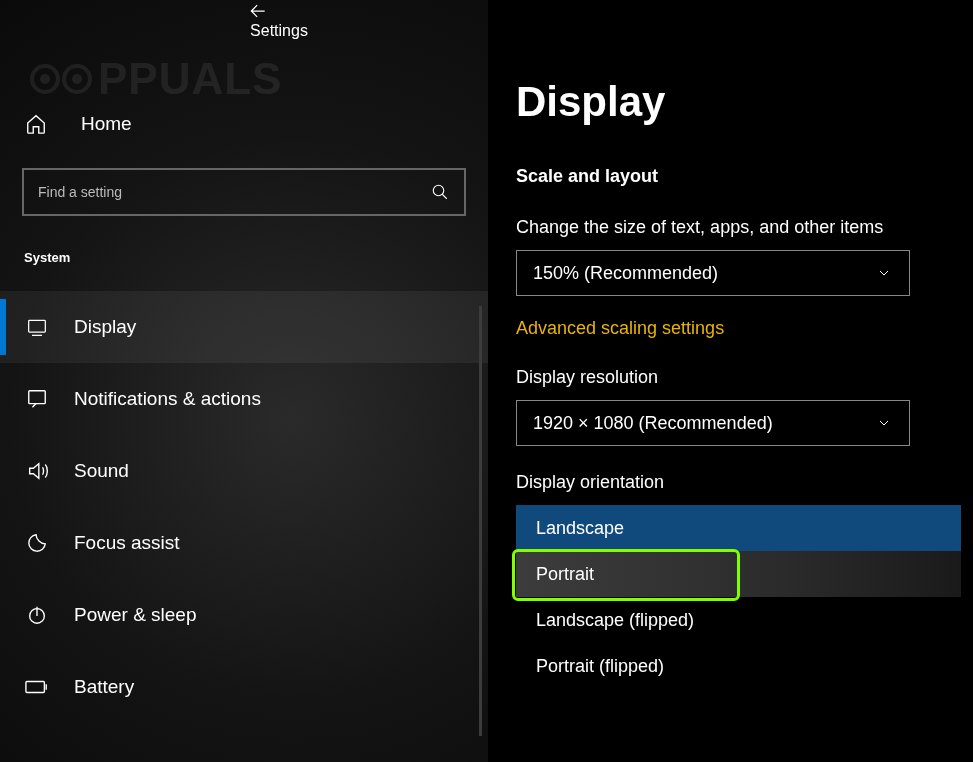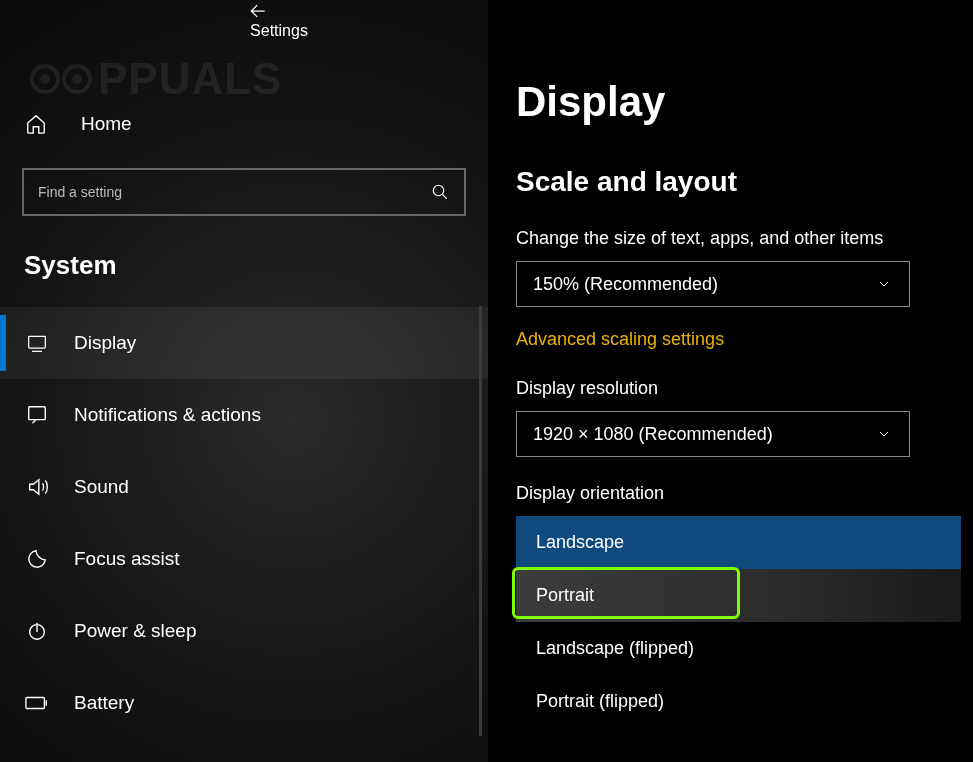--- a/index.html
+++ b/index.html
@@ -14,39 +14,39 @@
   .watermark .oo { display: inline-flex; gap: 2px; margin-right: 6px; }
   .watermark .eye { width: 30px; height: 30px; border-radius: 50%; border: 4px solid rgba(255,255,255,0.08); position: relative; }
   .watermark .eye::after { content:""; position:absolute; width:10px; height:10px; border-radius:50%; background:rgba(255,255,255,0.08); top:6px; left:6px; }
   .home-row { display: flex; align-items: center; height: 44px; padding-left: 24px; margin-top: 54px; cursor: pointer; gap: 7px; }
   .home-row .icon { width: 24px; display: flex; justify-content: center; }
   .home-row .label { margin-left: 26px; font-size: 19px; }
   .searchbox { margin: 22px 22px 0 22px; height: 48px; border: 2px solid #666; display: flex; align-items: center; padding: 0 14px; }
   .searchbox input { flex: 1; background: transparent; border: none; outline: none; color: #fff; font-size: 14px; }
   .searchbox input::placeholder { color: #bbb; }
   .searchbox .mag { width: 20px; height: 20px; display:flex; align-items:center; justify-content:center; }
-  .cat-heading { margin: 34px 0 0 24px; font-size: 26px; font-weight: 600; }
+  .cat-heading { margin: 34px 0 0 24px; font-size: 13px; font-weight: 600; }
   .nav { margin-top: 26px; }
   .nav-item { display: flex; align-items: center; height: 72px; padding-left: 24px; position: relative; cursor: pointer; }
   .nav-item.selected { background: rgba(255,255,255,0.06); }
   .nav-item.selected::before { content: ""; position: absolute; left: 0; top: 8px; bottom: 8px; width: 6px; background: #0078d4; }
   .nav-item .icon { width: 26px; display: flex; justify-content: center; align-items:center; }
   .nav-item .label { margin-left: 24px; font-size: 19px; }
   .nav-scrollbar { position: absolute; right: 6px; top: 306px; width: 3px; height: 430px; background: #3c3c3c; }
   
   .content { flex: 1; height: 100%; background: #000; padding: 78px 0 0 28px; position: relative; overflow: hidden; }
   .page-h1 { font-size: 42px; font-weight: 600; margin-bottom: 40px; }
-  .sect-h2 { font-size: 28px; font-weight: 600; margin-bottom: 30px; }
+  .sect-h2 { font-size: 18px; font-weight: 600; margin-bottom: 30px; }
   .field-label { font-size: 18px; margin-bottom: 12px; }
   .combo { width: 394px; height: 46px; border: 1px solid #888; display: flex; align-items: center; justify-content: space-between; padding: 0 16px; font-size: 18px; cursor: pointer; background: #000; }
   .combo .chev { width: 18px; height: 18px; display:flex; align-items:center; justify-content:center; }
   .link { color: #eab308; font-size: 18px; margin: 22px 0 28px 0; display: inline-block; cursor: pointer; }
   .gap { height: 26px; }
   .orientation-list { width: 445px; margin-top: 10px; }
-  .opt { height: 53px; display: flex; align-items: center; padding-left: 20px; font-size: 18px; cursor: pointer; position: relative; }
+  .opt { height: 46px; display: flex; align-items: center; padding-left: 20px; font-size: 18px; cursor: pointer; position: relative; }
   .opt.selected { background: #104a7d; }
   .opt.hover { background: linear-gradient(90deg, #3c3c3c 0%, #2b2b2b 60%, #1a1a1a 100%); }
   .highlight-box { position: absolute; border: 3px solid #7fff00; border-radius: 6px; pointer-events: none; }
   svg { stroke: #fff; fill: none; }
 </style>
 </head>
 <body>
 
 <div class="app">
 

